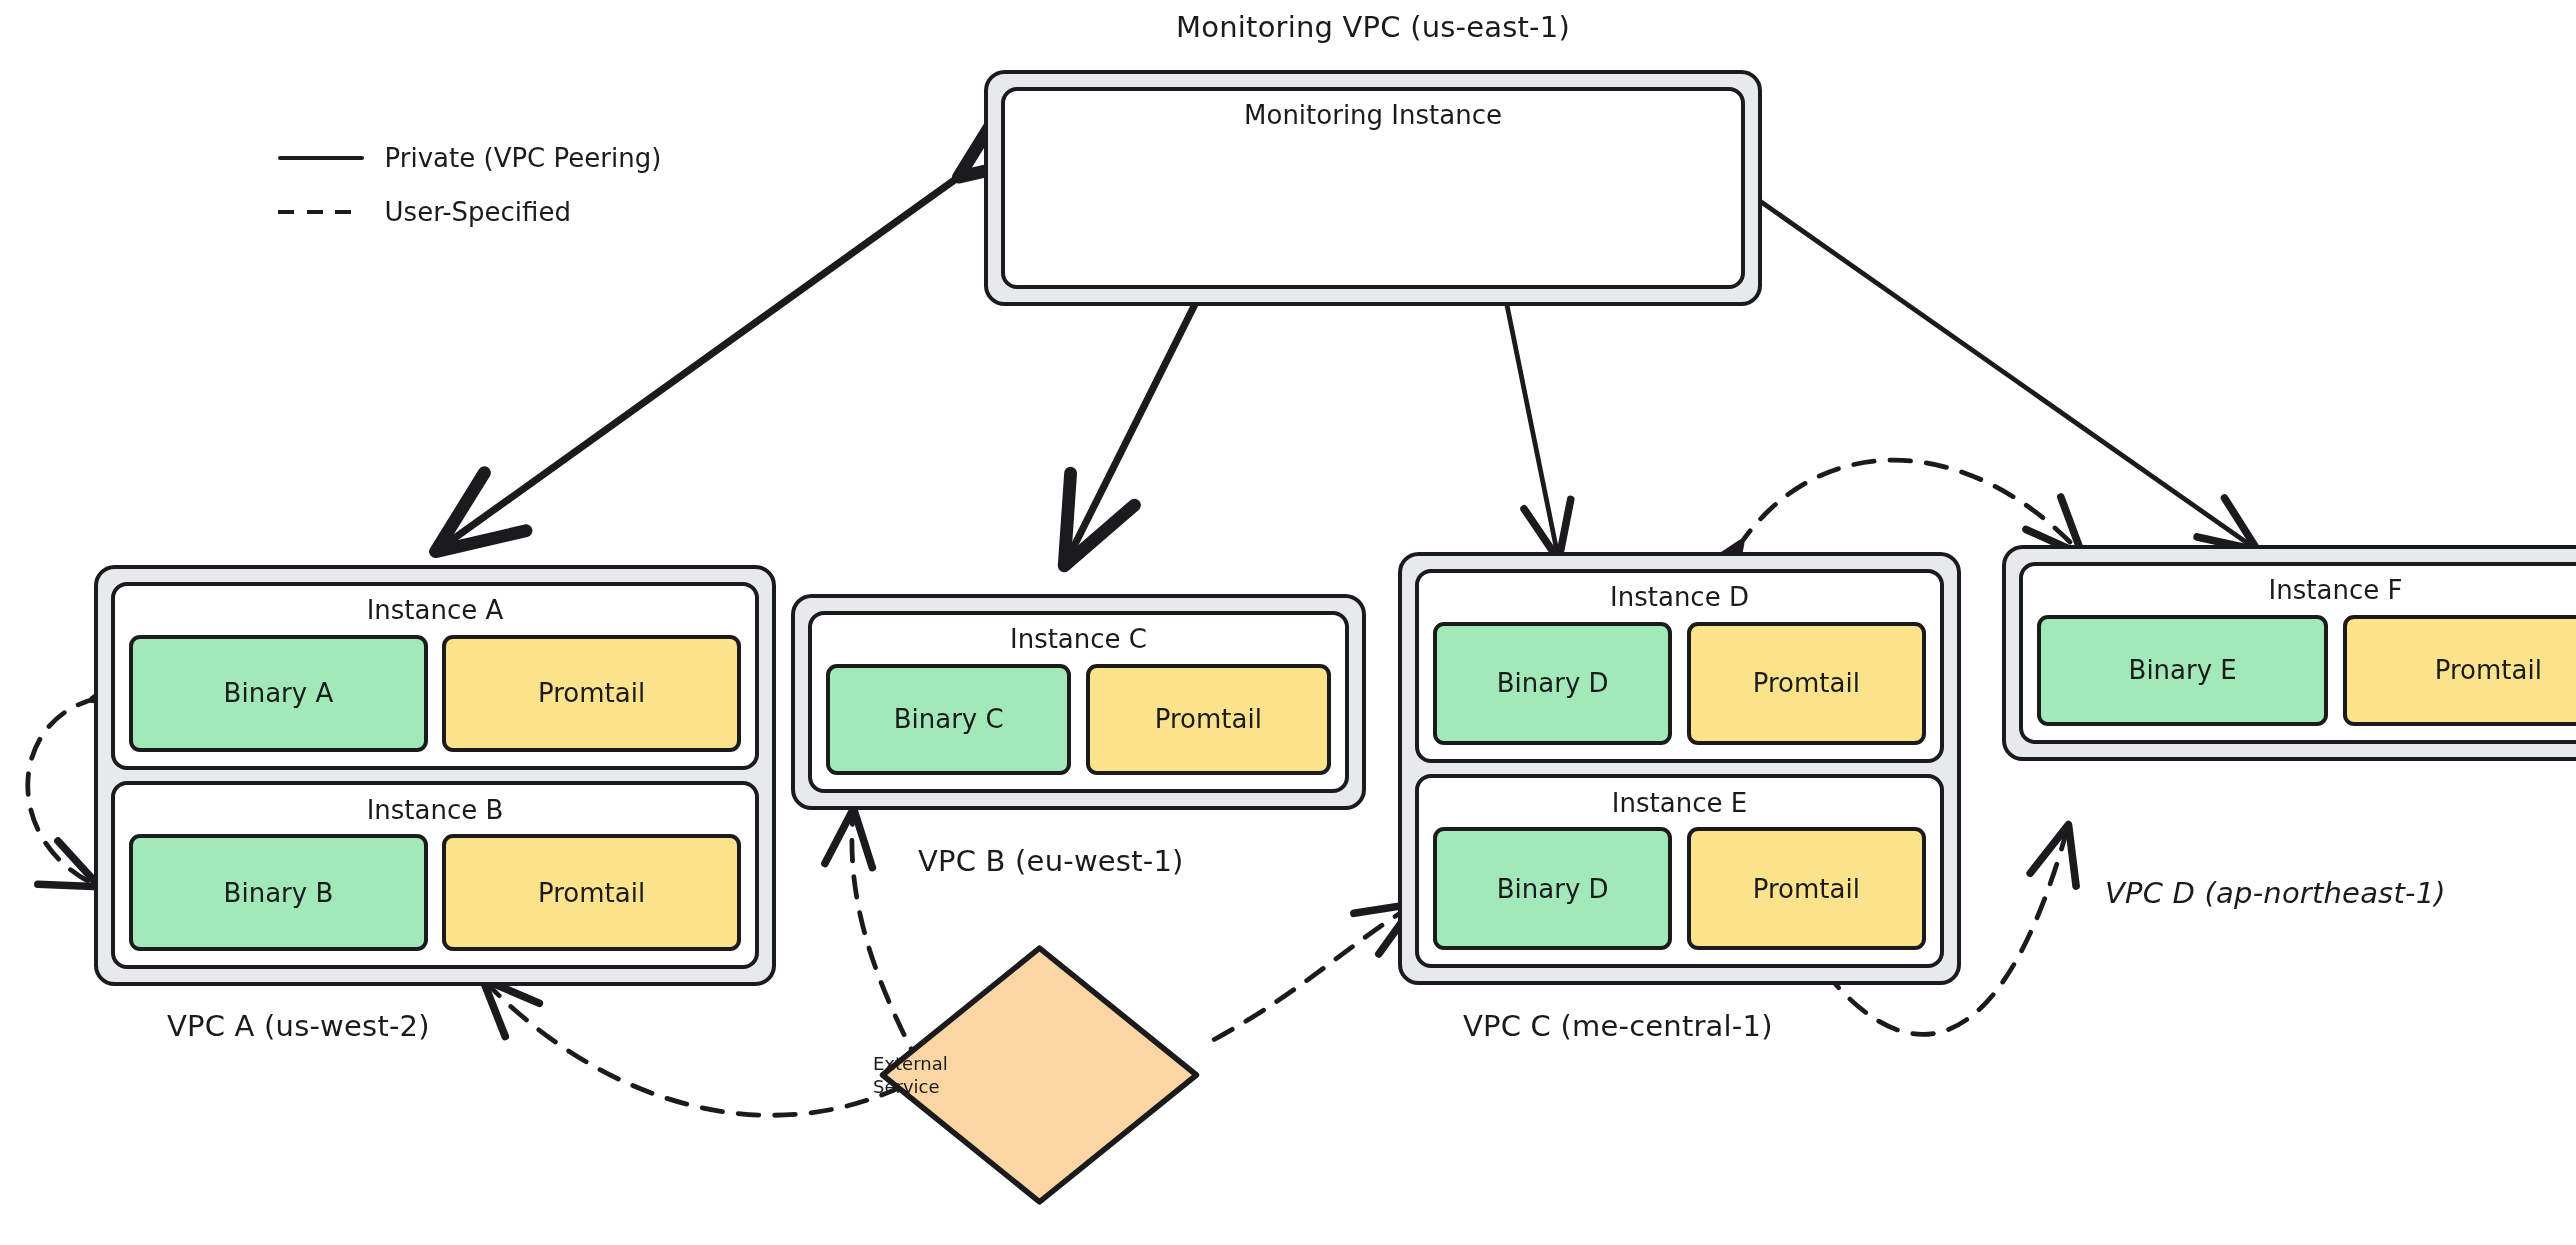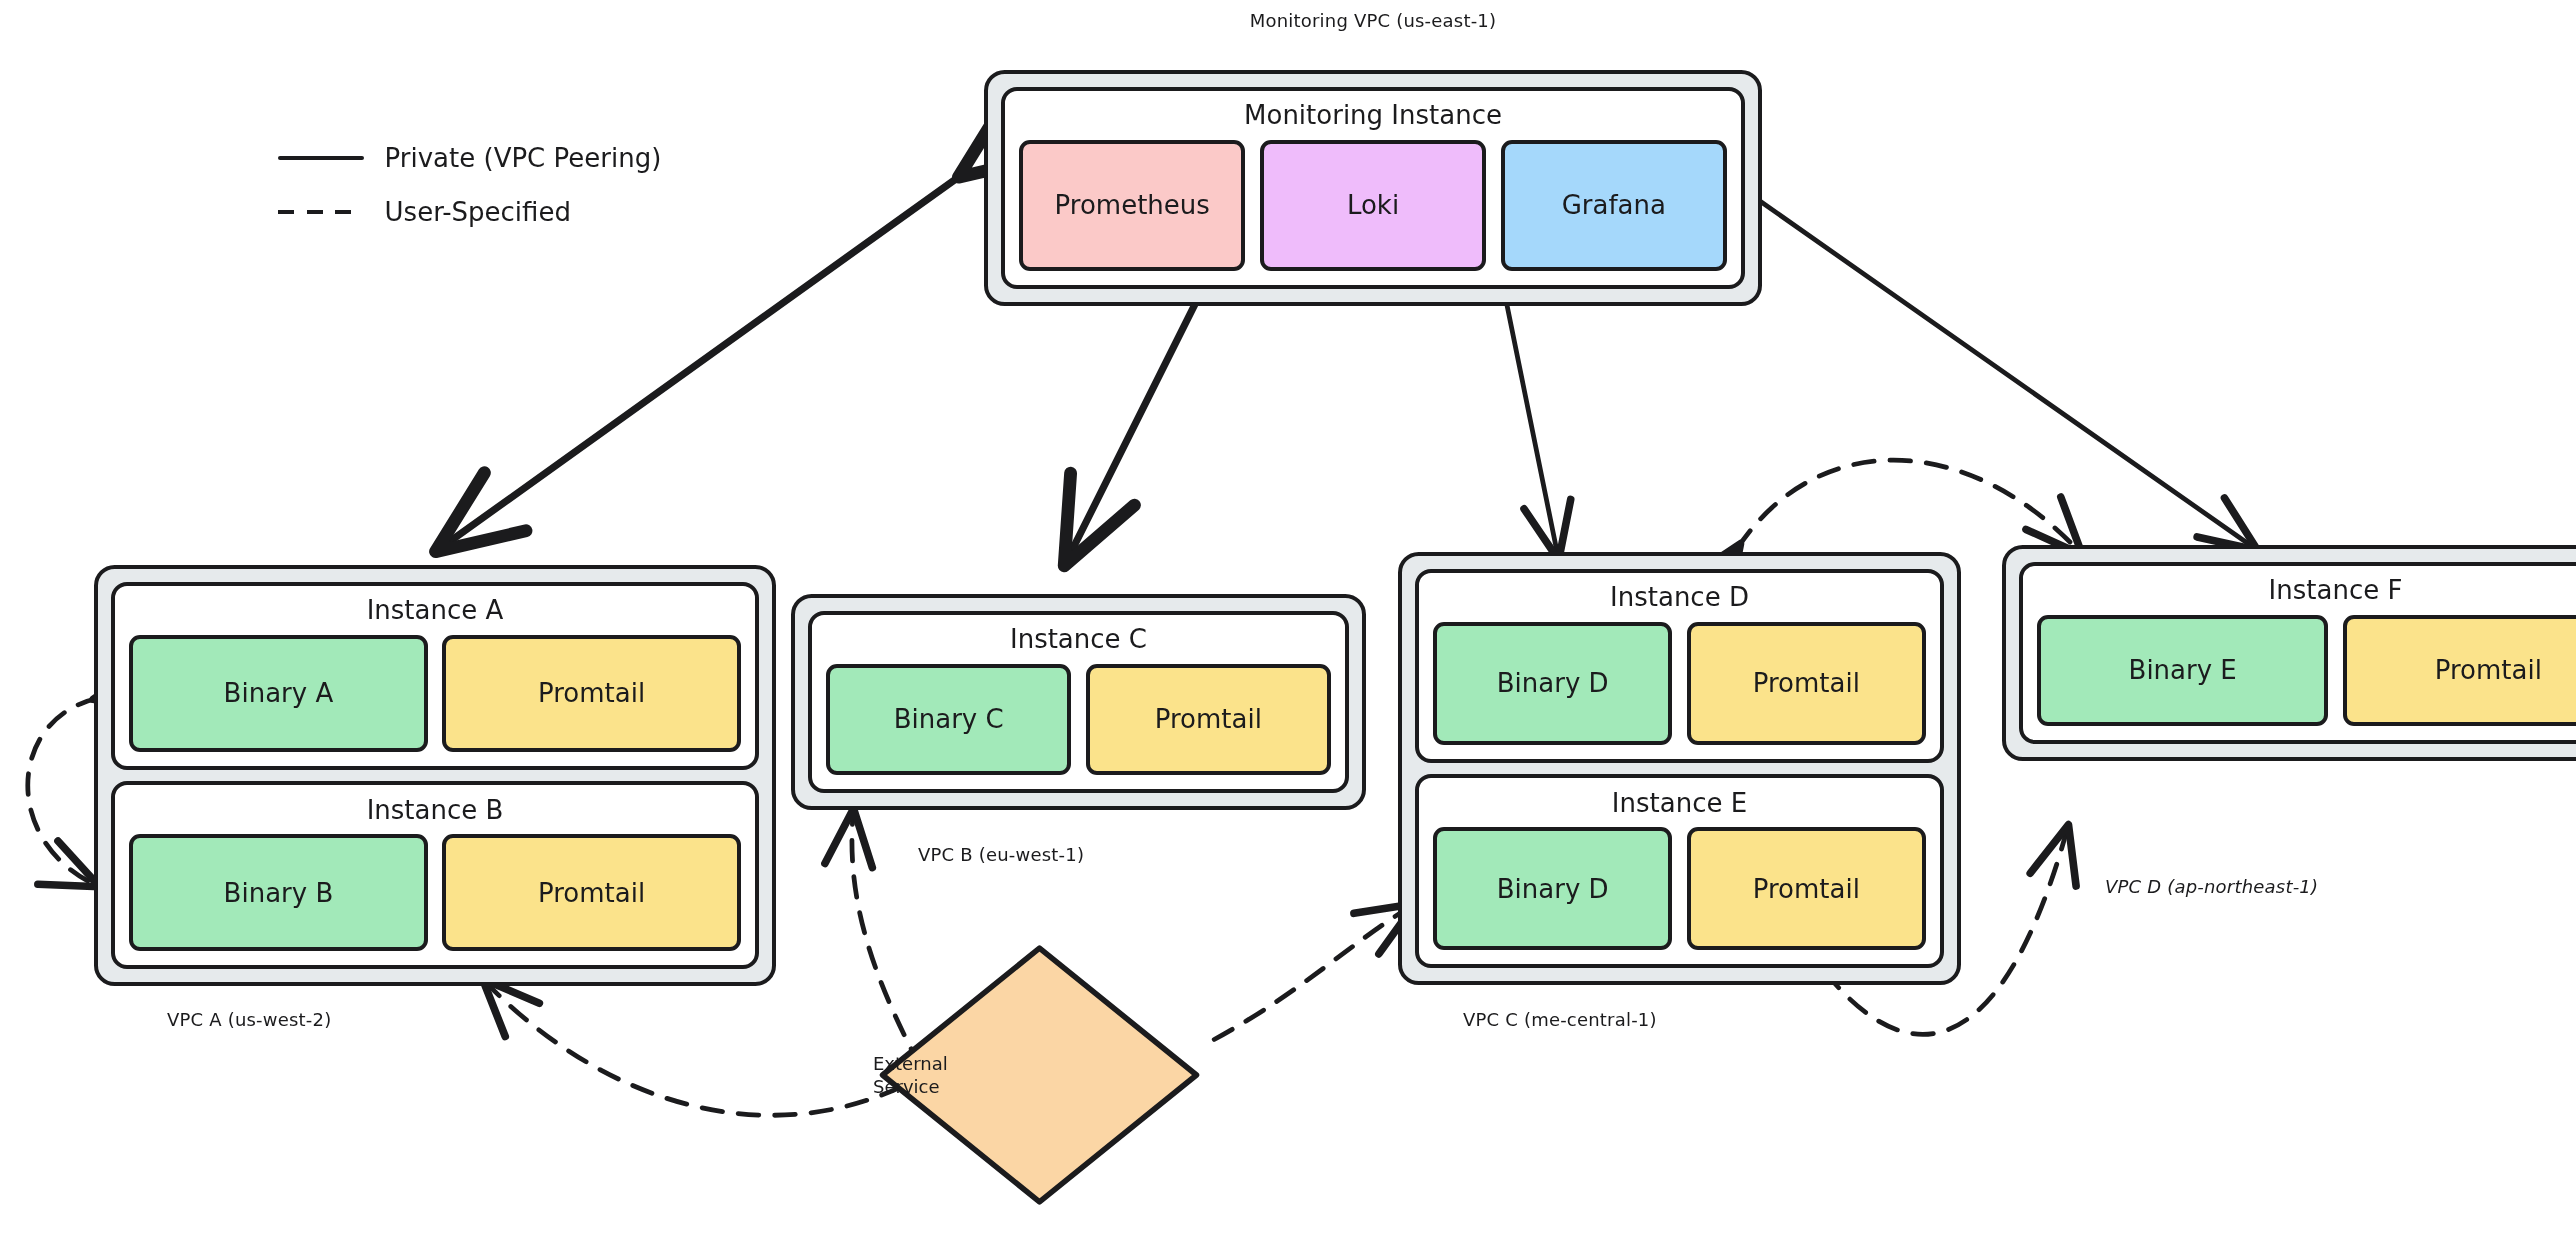--- a/index.html
+++ b/index.html
@@ -37,21 +37,21 @@
     border-radius: 20.6px;
     padding: 12.7px;
     display: flex;
     flex-direction: column;
     gap: 11px;
   }
   .vpc-label {
     position: absolute;
     white-space: nowrap;
     color: #1b1b1d;
-    font-size: 18px;
+    font-size: 29px;
     letter-spacing: 0.2px;
   }
   .vpc-label.top { transform: translateX(-50%); }
 
   
   .instance {
     box-sizing: border-box;
     background: #ffffff;
     border: 4px solid #1b1b1d;
     border-radius: 16px;
@@ -194,25 +194,20 @@
       </span>
       <span class="legend-text">User-Specified</span>
     </div>
   </div>
 
   <div class="vpc-label top" style="left:1373px; top:9.5px;">Monitoring VPC (us-east-1)</div>
 
   <div class="vpc" style="left:984px; top:70px; width:778px; height:236px;">
     <div class="instance">
       <div class="instance-title">Monitoring Instance</div>
-      <div class="proc-row">
-        <div class="proc pink">Prometheus</div>
-        <div class="proc purple">Loki</div>
-        <div class="proc blue">Grafana</div>
-      </div>
     </div>
   </div>
 
   <div class="vpc" style="left:94px; top:565px; width:682px; height:421px;">
     <div class="instance">
       <div class="instance-title">Instance A</div>
       <div class="proc-row">
         <div class="proc green">Binary A</div>
         <div class="proc yellow">Promtail</div>
       </div>

